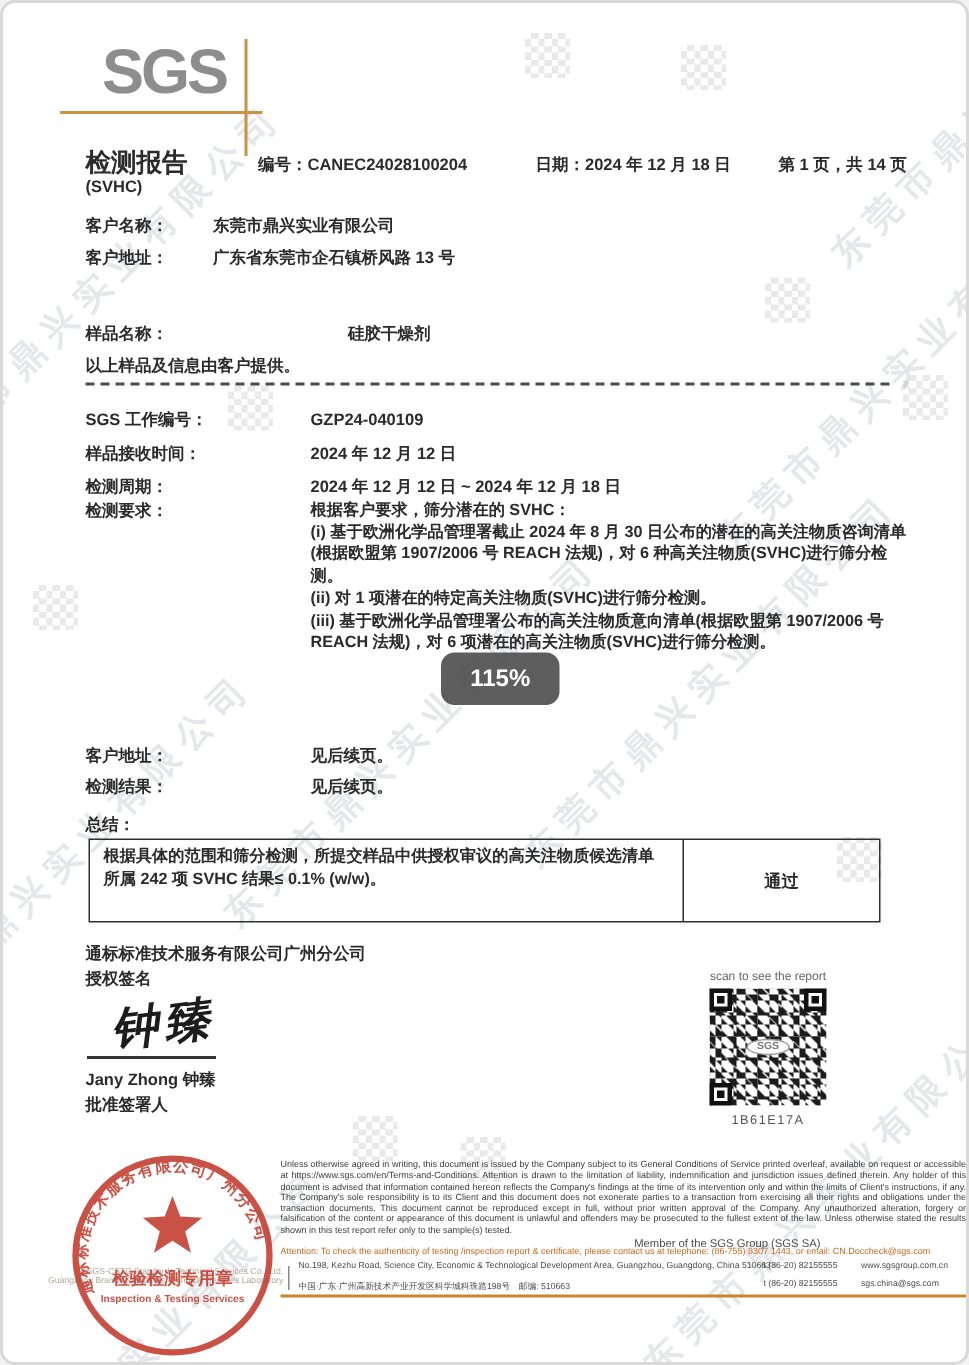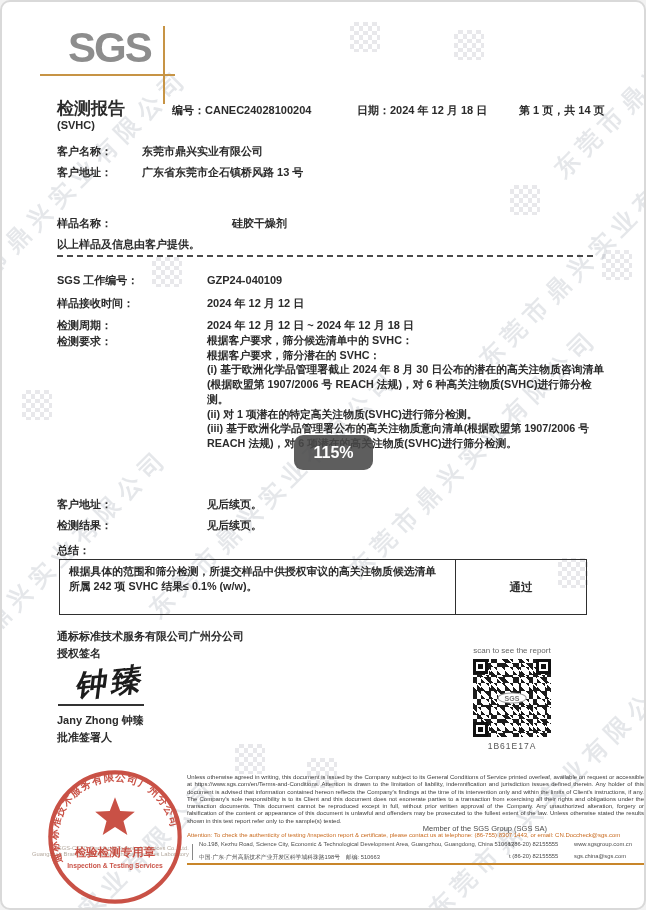--- a/index.html
+++ b/index.html
@@ -114,21 +114,20 @@
 
   <div class="abs z2 cn" style="left:55px;top:271px;">SGS 工作编号：</div>
   <div class="abs z2 cn" style="left:205px;top:271px;">GZP24-040109</div>
   <div class="abs z2 cn" style="left:55px;top:294px;">样品接收时间：</div>
   <div class="abs z2 cn" style="left:205px;top:294px;">2024 年 12 月 12 日</div>
   <div class="abs z2 cn" style="left:55px;top:316px;">检测周期：</div>
   <div class="abs z2 cn" style="left:205px;top:316px;">2024 年 12 月 12 日 ~ 2024 年 12 月 18 日</div>
 
   <div class="abs z2 cn" style="left:55px;top:332px;">检测要求：</div>
   <div class="abs z2" id="req-block" style="left:205px;top:331px;">
-    <div>根据客户要求，筛分候选清单中的 SVHC：</div>
     <div>根据客户要求，筛分潜在的 SVHC：</div>
     <div>(i) 基于欧洲化学品管理署截止 2024 年 8 月 30 日公布的潜在的高关注物质咨询清单(根据欧盟第 1907/2006 号 REACH 法规)，对 6 种高关注物质(SVHC)进行筛分检测。</div>
     <div>(ii) 对 1 项潜在的特定高关注物质(SVHC)进行筛分检测。</div>
     <div>(iii) 基于欧洲化学品管理署公布的高关注物质意向清单(根据欧盟第 1907/2006 号 REACH 法规)，对 6 项潜在的高关注物质(SVHC)进行筛分检测。</div>
   </div>
 
   <div class="abs z2 cn" style="left:55px;top:495px;">客户地址：</div>
   <div class="abs z2 cn" style="left:205px;top:495px;">见后续页。</div>
   <div class="abs z2 cn" style="left:55px;top:516px;">检测结果：</div>
   <div class="abs z2 cn" style="left:205px;top:516px;">见后续页。</div>

